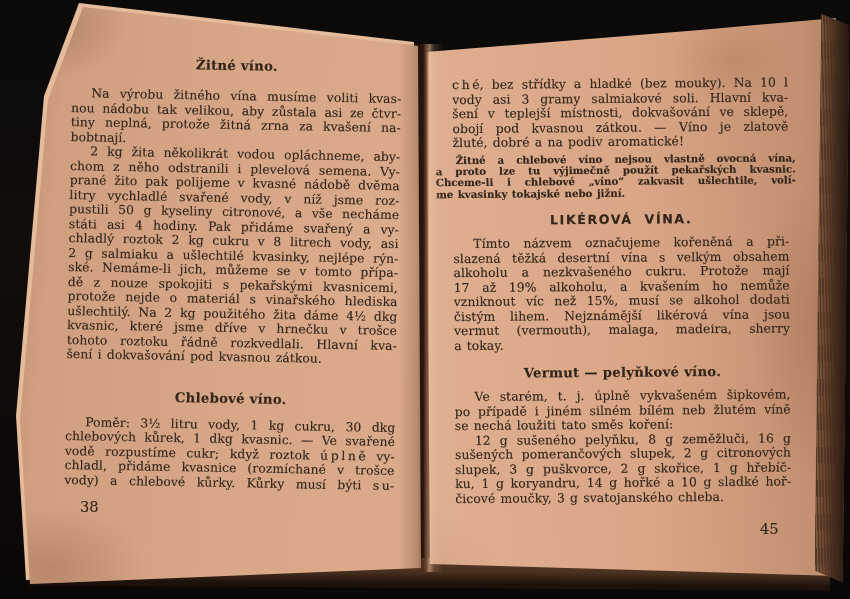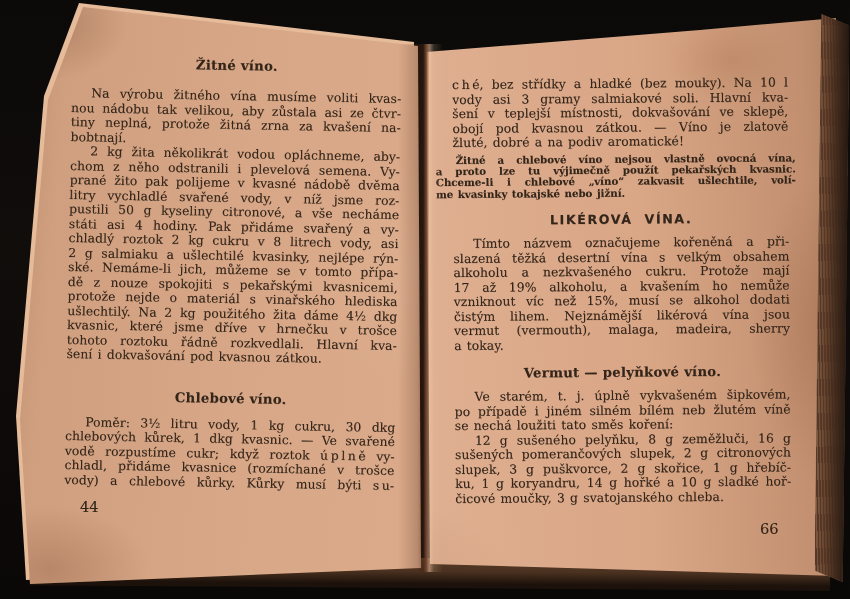--- a/index.html
+++ b/index.html
@@ -110,21 +110,21 @@
         </div>
         <div class="heading">Chlebové víno.</div>
         <div class="para">
           <div class="line j first">Poměr: 3½ litru vody, 1 kg cukru, 30 dkg</div>
           <div class="line j">chlebových kůrek, 1 dkg kvasnic. — Ve svařené</div>
           <div class="line j">vodě rozpustíme cukr; když roztok ú p l n ě vy-</div>
           <div class="line j">chladl, přidáme kvasnice (rozmíchané v trošce</div>
           <div class="line j">vody) a chlebové kůrky. Kůrky musí býti s u-</div>
         </div>
       </div>
-    <div class="pagenum num-left">44</div>
+    <div class="pagenum num-left">38</div>
   </div>
 
   <div class="page right">
     <div class="text right-text">
         <div class="para">
           <div class="line j">c h é, bez střídky a hladké (bez mouky). Na 10 l</div>
           <div class="line j">vody asi 3 gramy salmiakové soli. Hlavní kva-</div>
           <div class="line j">šení v teplejší místnosti, dokvašování ve sklepě,</div>
           <div class="line j">obojí pod kvasnou zátkou. — Víno je zlatově</div>
           <div class="line">žluté, dobré a na podiv aromatické!</div>
@@ -153,18 +153,18 @@
           <div class="line">se nechá loužiti tato směs koření:</div>
         </div>
         <div class="para">
           <div class="line j first">12 g sušeného pelyňku, 8 g zeměžluči, 16 g</div>
           <div class="line j">sušených pomerančových slupek, 2 g citronových</div>
           <div class="line j">slupek, 3 g puškvorce, 2 g skořice, 1 g hřebíč-</div>
           <div class="line j">ku, 1 g koryandru, 14 g hořké a 10 g sladké hoř-</div>
           <div class="line">čicové moučky, 3 g svatojanského chleba.</div>
         </div>
       </div>
-    <div class="pagenum num-right">66</div>
+    <div class="pagenum num-right">45</div>
   </div>
 
   <div class="crease"></div>
   <div class="edge-stack"></div>
 </div>
 
 </body></html>

